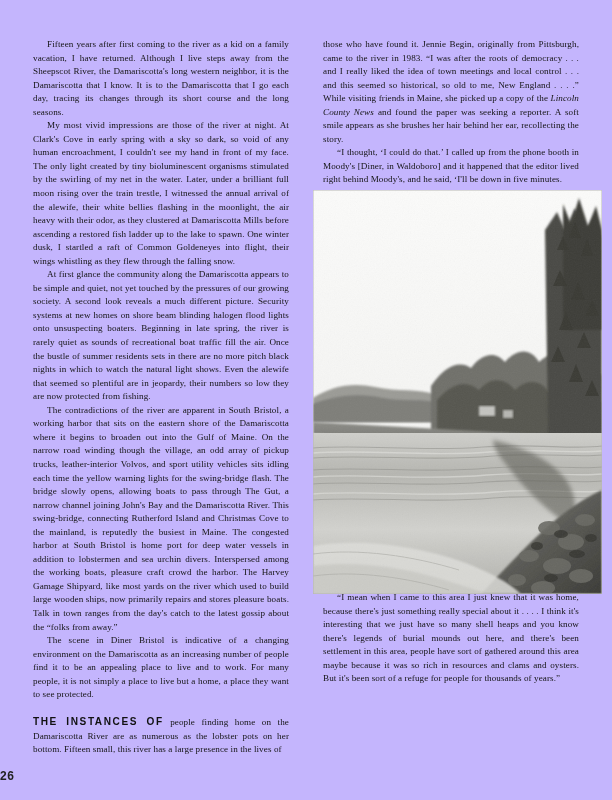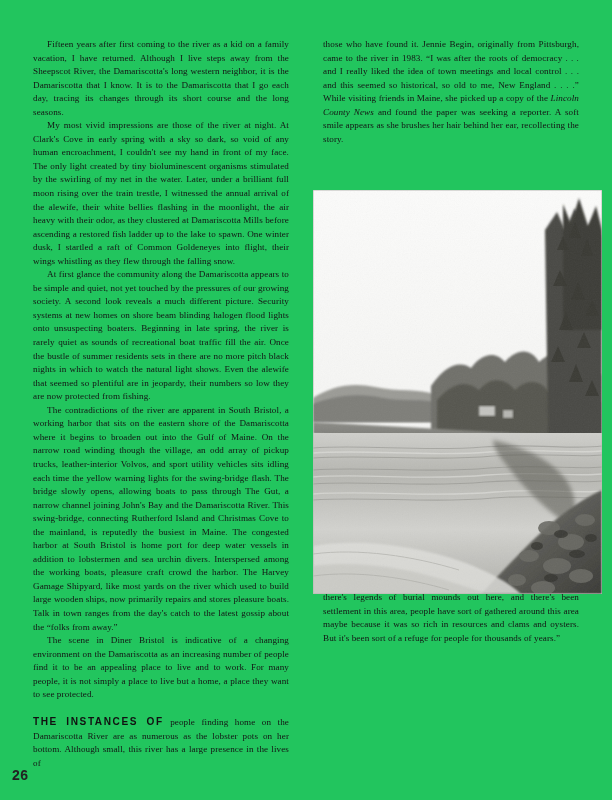--- a/index.html
+++ b/index.html
@@ -11,21 +11,21 @@
     width: 612px;
     height: 800px;
     position: relative;
     font-family: "Liberation Serif", "DejaVu Serif", serif;
     color: #1a1a1a;
     overflow: hidden;
   }
   .page {
     position: absolute;
     inset: 0;
-    background: #22c55e;
+    background: #c4b5fd;
     text-decoration: underline;
   }
   .columns {
     position: absolute;
     left: 33px;
     top: 38px;
     width: 546px;
     height: 712px;
   }
   .col {
@@ -66,25 +66,25 @@
     top: 190px;
     width: 289px;
     height: 404px;
     overflow: hidden;
     background: #cfcfcf;
   }
   .photo-wrap svg { display: block; width: 100%; height: 100%; }
 
   .page-number {
     position: absolute;
-    left: 12px;
+    left: 0;
     bottom: 17px;
     font-family: "Liberation Sans", "DejaVu Sans", sans-serif;
     font-weight: bold;
-    font-size: 14px;
+    font-size: 12px;
     letter-spacing: 0.04em;
     color: #222;
   }
 
   
   .photo-spacer {
     width: 100%;
     height: 404px;
   }
   .right-top { margin-bottom: 0; }
@@ -96,28 +96,29 @@
 
   <div class="columns">
 
     <div class="col col-left">
       <p class="body">Fifteen years after first coming to the river as a kid on a family vacation, I have returned. Although I live steps away from the Sheepscot River, the Damariscotta's long western neighbor, it is the Damariscotta that I know. It is to the Damariscotta that I go each day, tracing its changes through its short course and the long seasons.</p>
       <p class="body">My most vivid impressions are those of the river at night. At Clark's Cove in early spring with a sky so dark, so void of any human encroachment, I couldn't see my hand in front of my face. The only light created by tiny bioluminescent organisms stimulated by the swirling of my net in the water. Later, under a brilliant full moon rising over the train trestle, I witnessed the annual arrival of the alewife, their white bellies flashing in the moonlight, the air heavy with their odor, as they clustered at Damariscotta Mills before ascending a restored fish ladder up to the lake to spawn. One winter dusk, I startled a raft of Common Goldeneyes into flight, their wings whistling as they flew through the falling snow.</p>
       <p class="body">At first glance the community along the Damariscotta appears to be simple and quiet, not yet touched by the pressures of our growing society. A second look reveals a much different picture. Security systems at new homes on shore beam blinding halogen flood lights onto unsuspecting boaters. Beginning in late spring, the river is rarely quiet as sounds of recreational boat traffic fill the air. Once the bustle of summer residents sets in there are no more pitch black nights in which to watch the natural light shows. Even the alewife that seemed so plentiful are in jeopardy, their numbers so low they are now protected from fishing.</p>
       <p class="body">The contradictions of the river are apparent in South Bristol, a working harbor that sits on the eastern shore of the Damariscotta where it begins to broaden out into the Gulf of Maine. On the narrow road winding though the village, an odd array of pickup trucks, leather-interior Volvos, and sport utility vehicles sits idling each time the yellow warning lights for the swing-bridge flash. The bridge slowly opens, allowing boats to pass through The Gut, a narrow channel joining John's Bay and the Damariscotta River. This swing-bridge, connecting Rutherford Island and Christmas Cove to the mainland, is reputedly the busiest in Maine. The congested harbor at South Bristol is home port for deep water vessels in addition to lobstermen and sea urchin divers. Interspersed among the working boats, pleasure craft crowd the harbor. The Harvey Gamage Shipyard, like most yards on the river which used to build large wooden ships, now primarily repairs and stores pleasure boats. Talk in town ranges from the day's catch to the latest gossip about the “folks from away.”</p>
       <p class="body">The scene in Diner Bristol is indicative of a changing environment on the Damariscotta as an increasing number of people find it to be an appealing place to live and to work. For many people, it is not simply a place to live but a home, a place they want to see protected.</p>
       <p class="body noindent gap-before">
-        <span class="lead-in">THE INSTANCES OF</span><span> people finding home on the Damariscotta River are as numerous as the lobster pots on her bottom. Although small, this river has a large presence in the lives of</span>
+        <span class="lead-in">THE INSTANCES OF</span><span> people finding home on the Damariscotta River are as numerous as the lobster pots on her bottom. Fifteen small, this river has a large presence in the lives of</span>
       </p>
     </div>
 
     <div class="col col-right">
       <p class="body noindent right-top">
         <span>those who have found it. Jennie Begin, originally from Pittsburgh, came to the river in 1983. “I was after the roots of democracy . . . and I really liked the idea of town meetings and local control . . . and this seemed so historical, so old to me, New England . . . .” While visiting friends in Maine, she picked up a copy of the </span><span class="ital">Lincoln County News</span><span> and found the paper was seeking a reporter. A soft smile appears as she brushes her hair behind her ear, recollecting the story.</span>
       </p>
+      <p class="body">“I thought, ‘I could do that.’ I called up from the phone booth in Moody's [Diner, in Waldoboro] and it happened that the editor lived right behind Moody's, and he said, ‘I'll be down in five minutes.</p>
 
       <div class="photo-spacer"></div>
 
       <p class="body">“I mean when I came to this area I just knew that it was home, because there's just something really special about it . . . . I think it's interesting that we just have so many shell heaps and you know there's legends of burial mounds out here, and there's been settlement in this area, people have sort of gathered around this area maybe because it was so rich in resources and clams and oysters. But it's been sort of a refuge for people for thousands of years.”</p>
     </div>
 
   </div>
 
   <div class="photo-wrap">
     <svg viewBox="0 0 289 404" preserveAspectRatio="none" aria-hidden="true">

